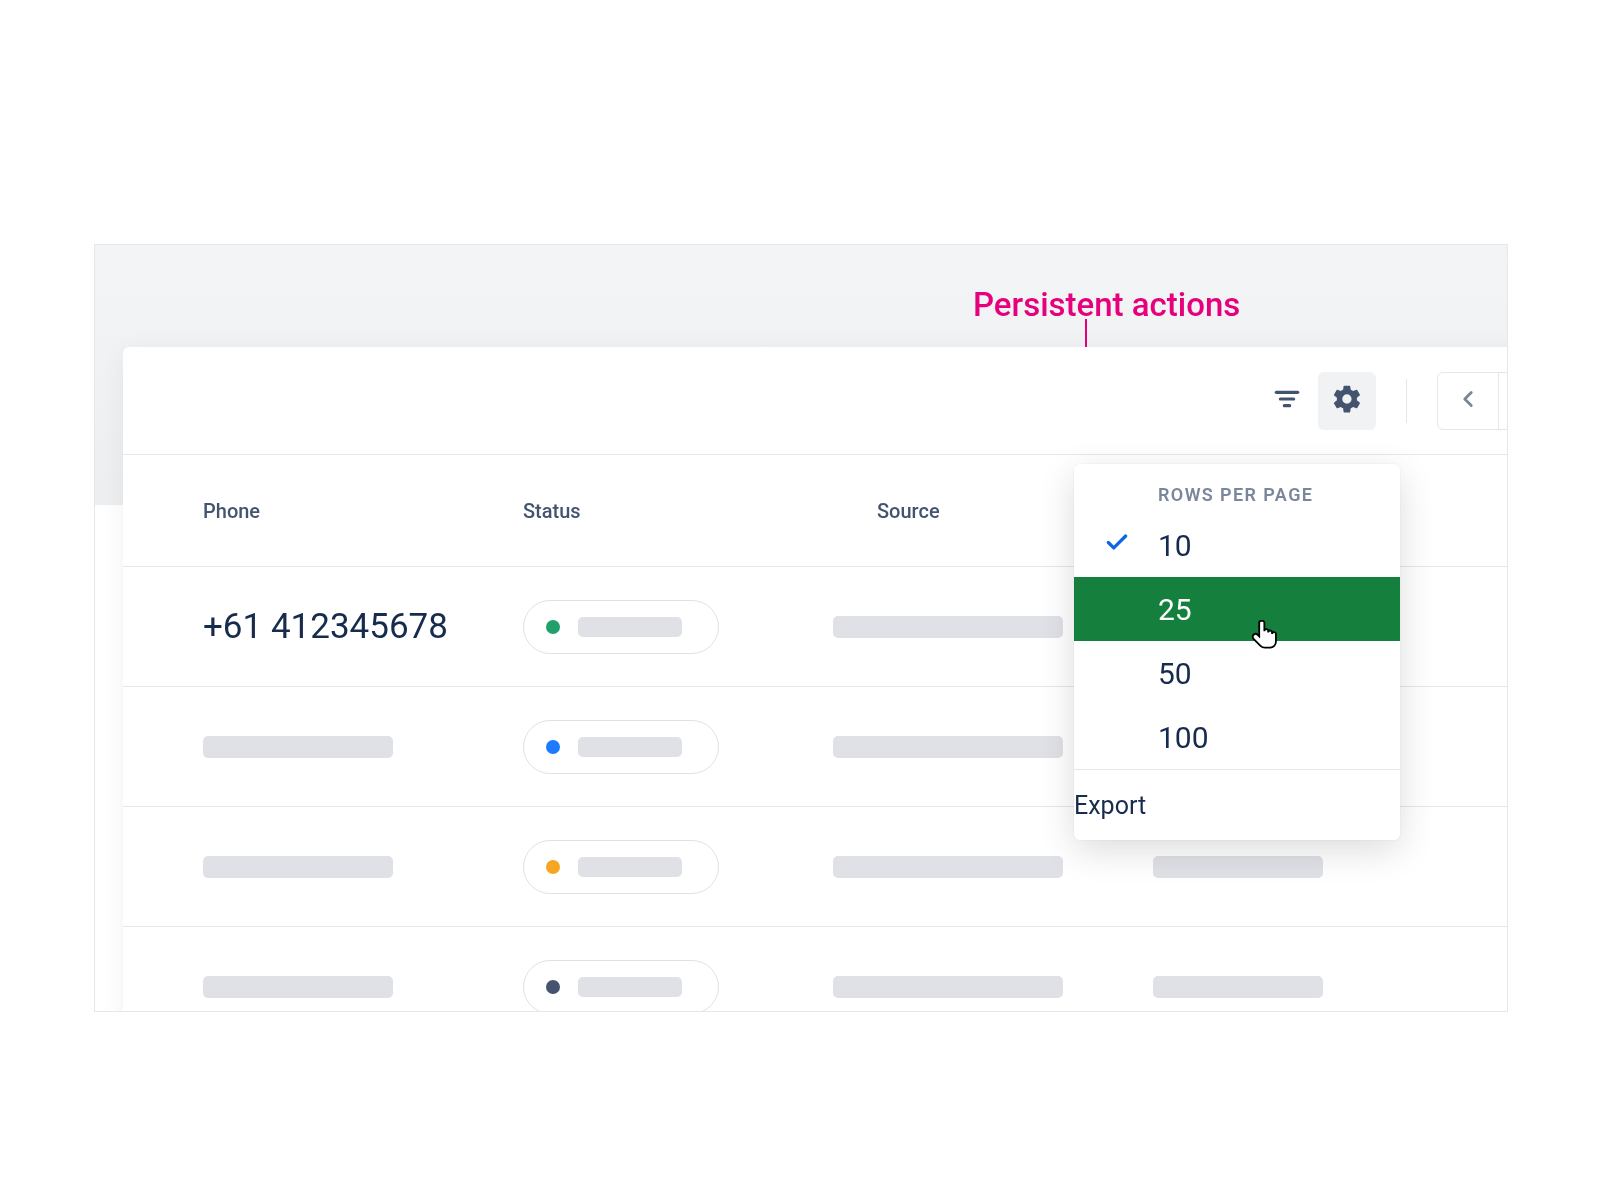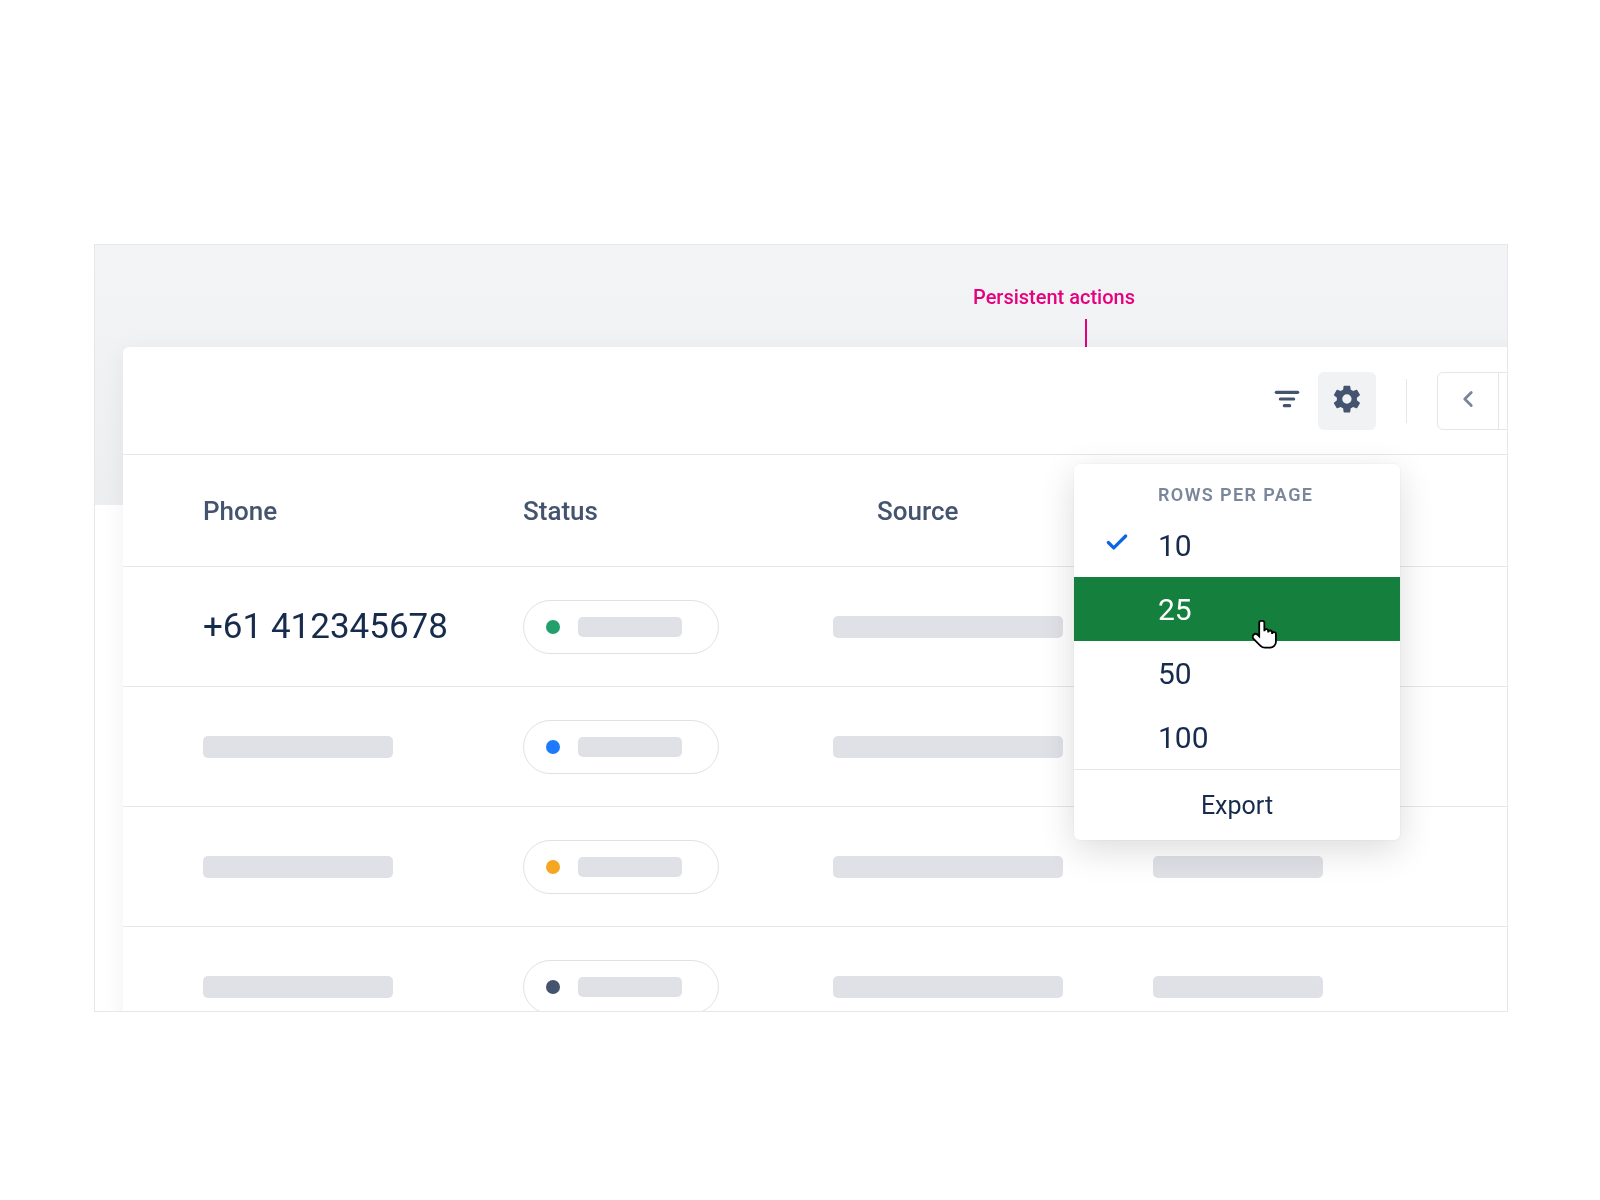--- a/index.html
+++ b/index.html
@@ -90,21 +90,21 @@
   .thead {
     height: 112px;
     display: flex;
     align-items: center;
     border-bottom: 1px solid #e5e7eb;
     padding-left: 80px;
     gap: 0;
   }
   .th {
     color: #44546f;
-    font-size: 26px;
+    font-size: 20px;
     font-weight: 500;
   }
   .th.phone { width: 320px; }
   .th.status { width: 310px; }
   .th.source { width: 320px; margin-left: 44px; }
   .trow {
     height: 120px;
     display: flex;
     align-items: center;
     border-bottom: 1px solid #e5e7eb;
@@ -152,21 +152,21 @@
   }
   .annot-line {
     position: absolute;
     width: 2px;
     background: #e6007e;
     pointer-events: none;
   }
   .annot-text {
     position: absolute;
     color: #e6007e;
-    font-size: 20px;
+    font-size: 33px;
     font-weight: 500;
     pointer-events: none;
     white-space: nowrap;
   }
   
   .menu {
     position: absolute;
     width: 326px;
     background: #fff;
     border-radius: 6px;
@@ -201,21 +201,20 @@
     transform: translateY(-50%);
     color: #0c66e4;
   }
   .menu-sep {
     border-top: 1px solid #e5e7eb;
   }
   .menu-footer {
     height: 70px;
     display: flex;
     align-items: center;
-    justify-content: center;
     font-size: 25px;
     color: #172b4d;
     cursor: pointer;
   }
   .cursor-ptr {
     position: absolute;
     pointer-events: none;
   }
 </style>
 </head>

